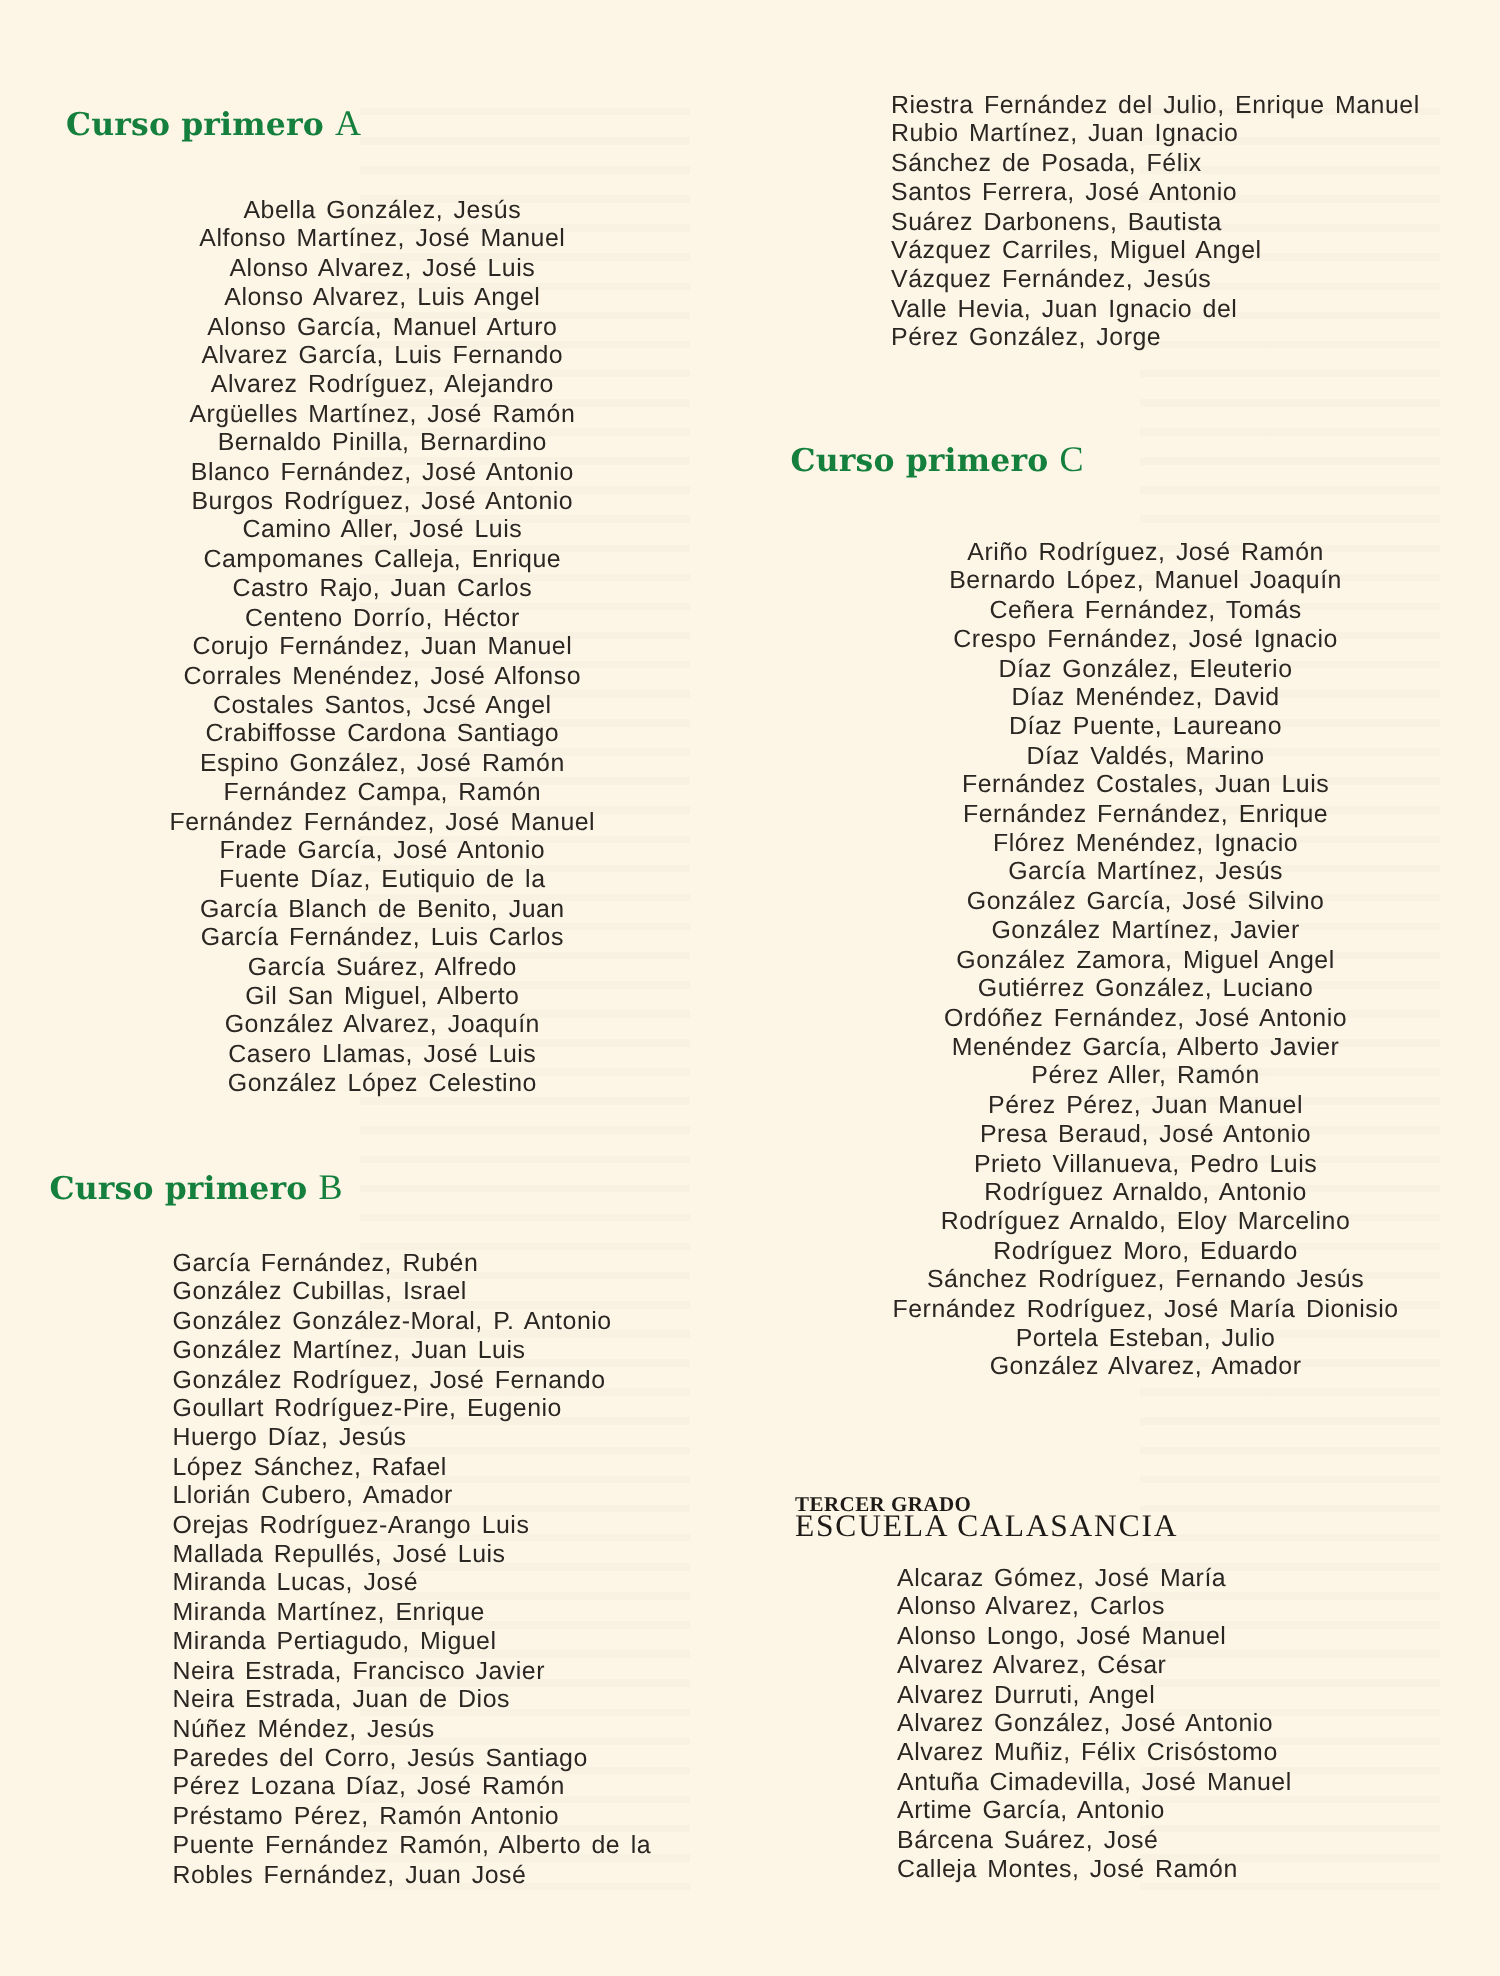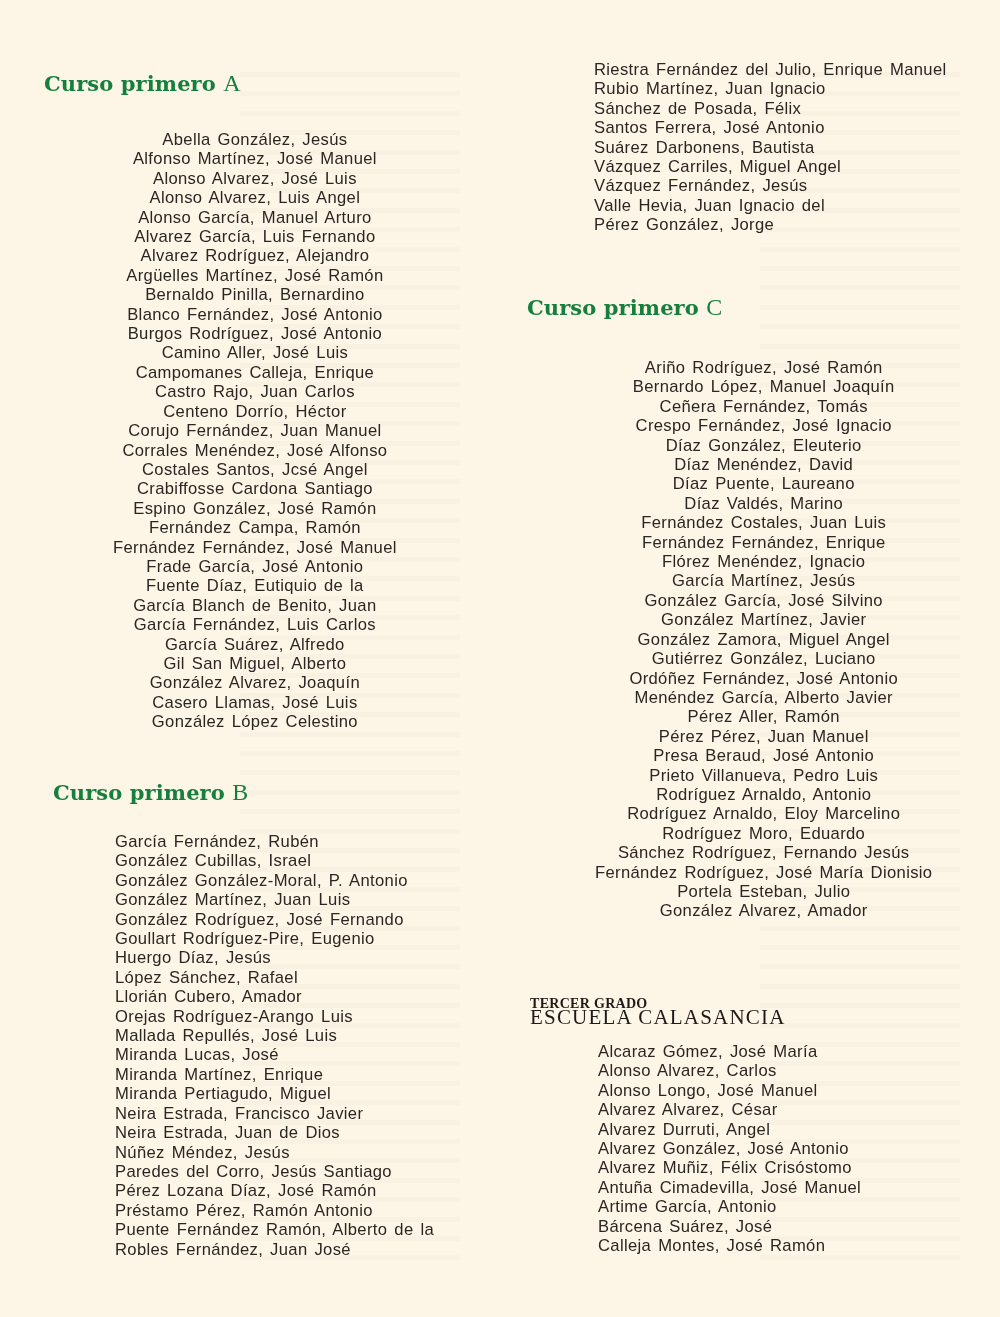--- a/index.html
+++ b/index.html
@@ -93,21 +93,21 @@
     <li>Fuente Díaz, Eutiquio de la</li>
     <li>García Blanch de Benito, Juan</li>
     <li>García Fernández, Luis Carlos</li>
     <li>García Suárez, Alfredo</li>
     <li>Gil San Miguel, Alberto</li>
     <li>González Alvarez, Joaquín</li>
     <li>Casero Llamas, José Luis</li>
     <li>González López Celestino</li>
   </ul>
 
-<div class="section" style="left:53px; top:779px;">
+<div class="section" style="left:33px; top:779px;">
   <div class="heading">
     <span>Curso primero</span>
     <span class="letter">B</span>
   </div>
 </div>
 <ul class="names section" id="list-b" style="left:115px; top:832px;">
     <li>García Fernández, Rubén</li>
     <li>González Cubillas, Israel</li>
     <li>González González-Moral, P. Antonio</li>
     <li>González Martínez, Juan Luis</li>

